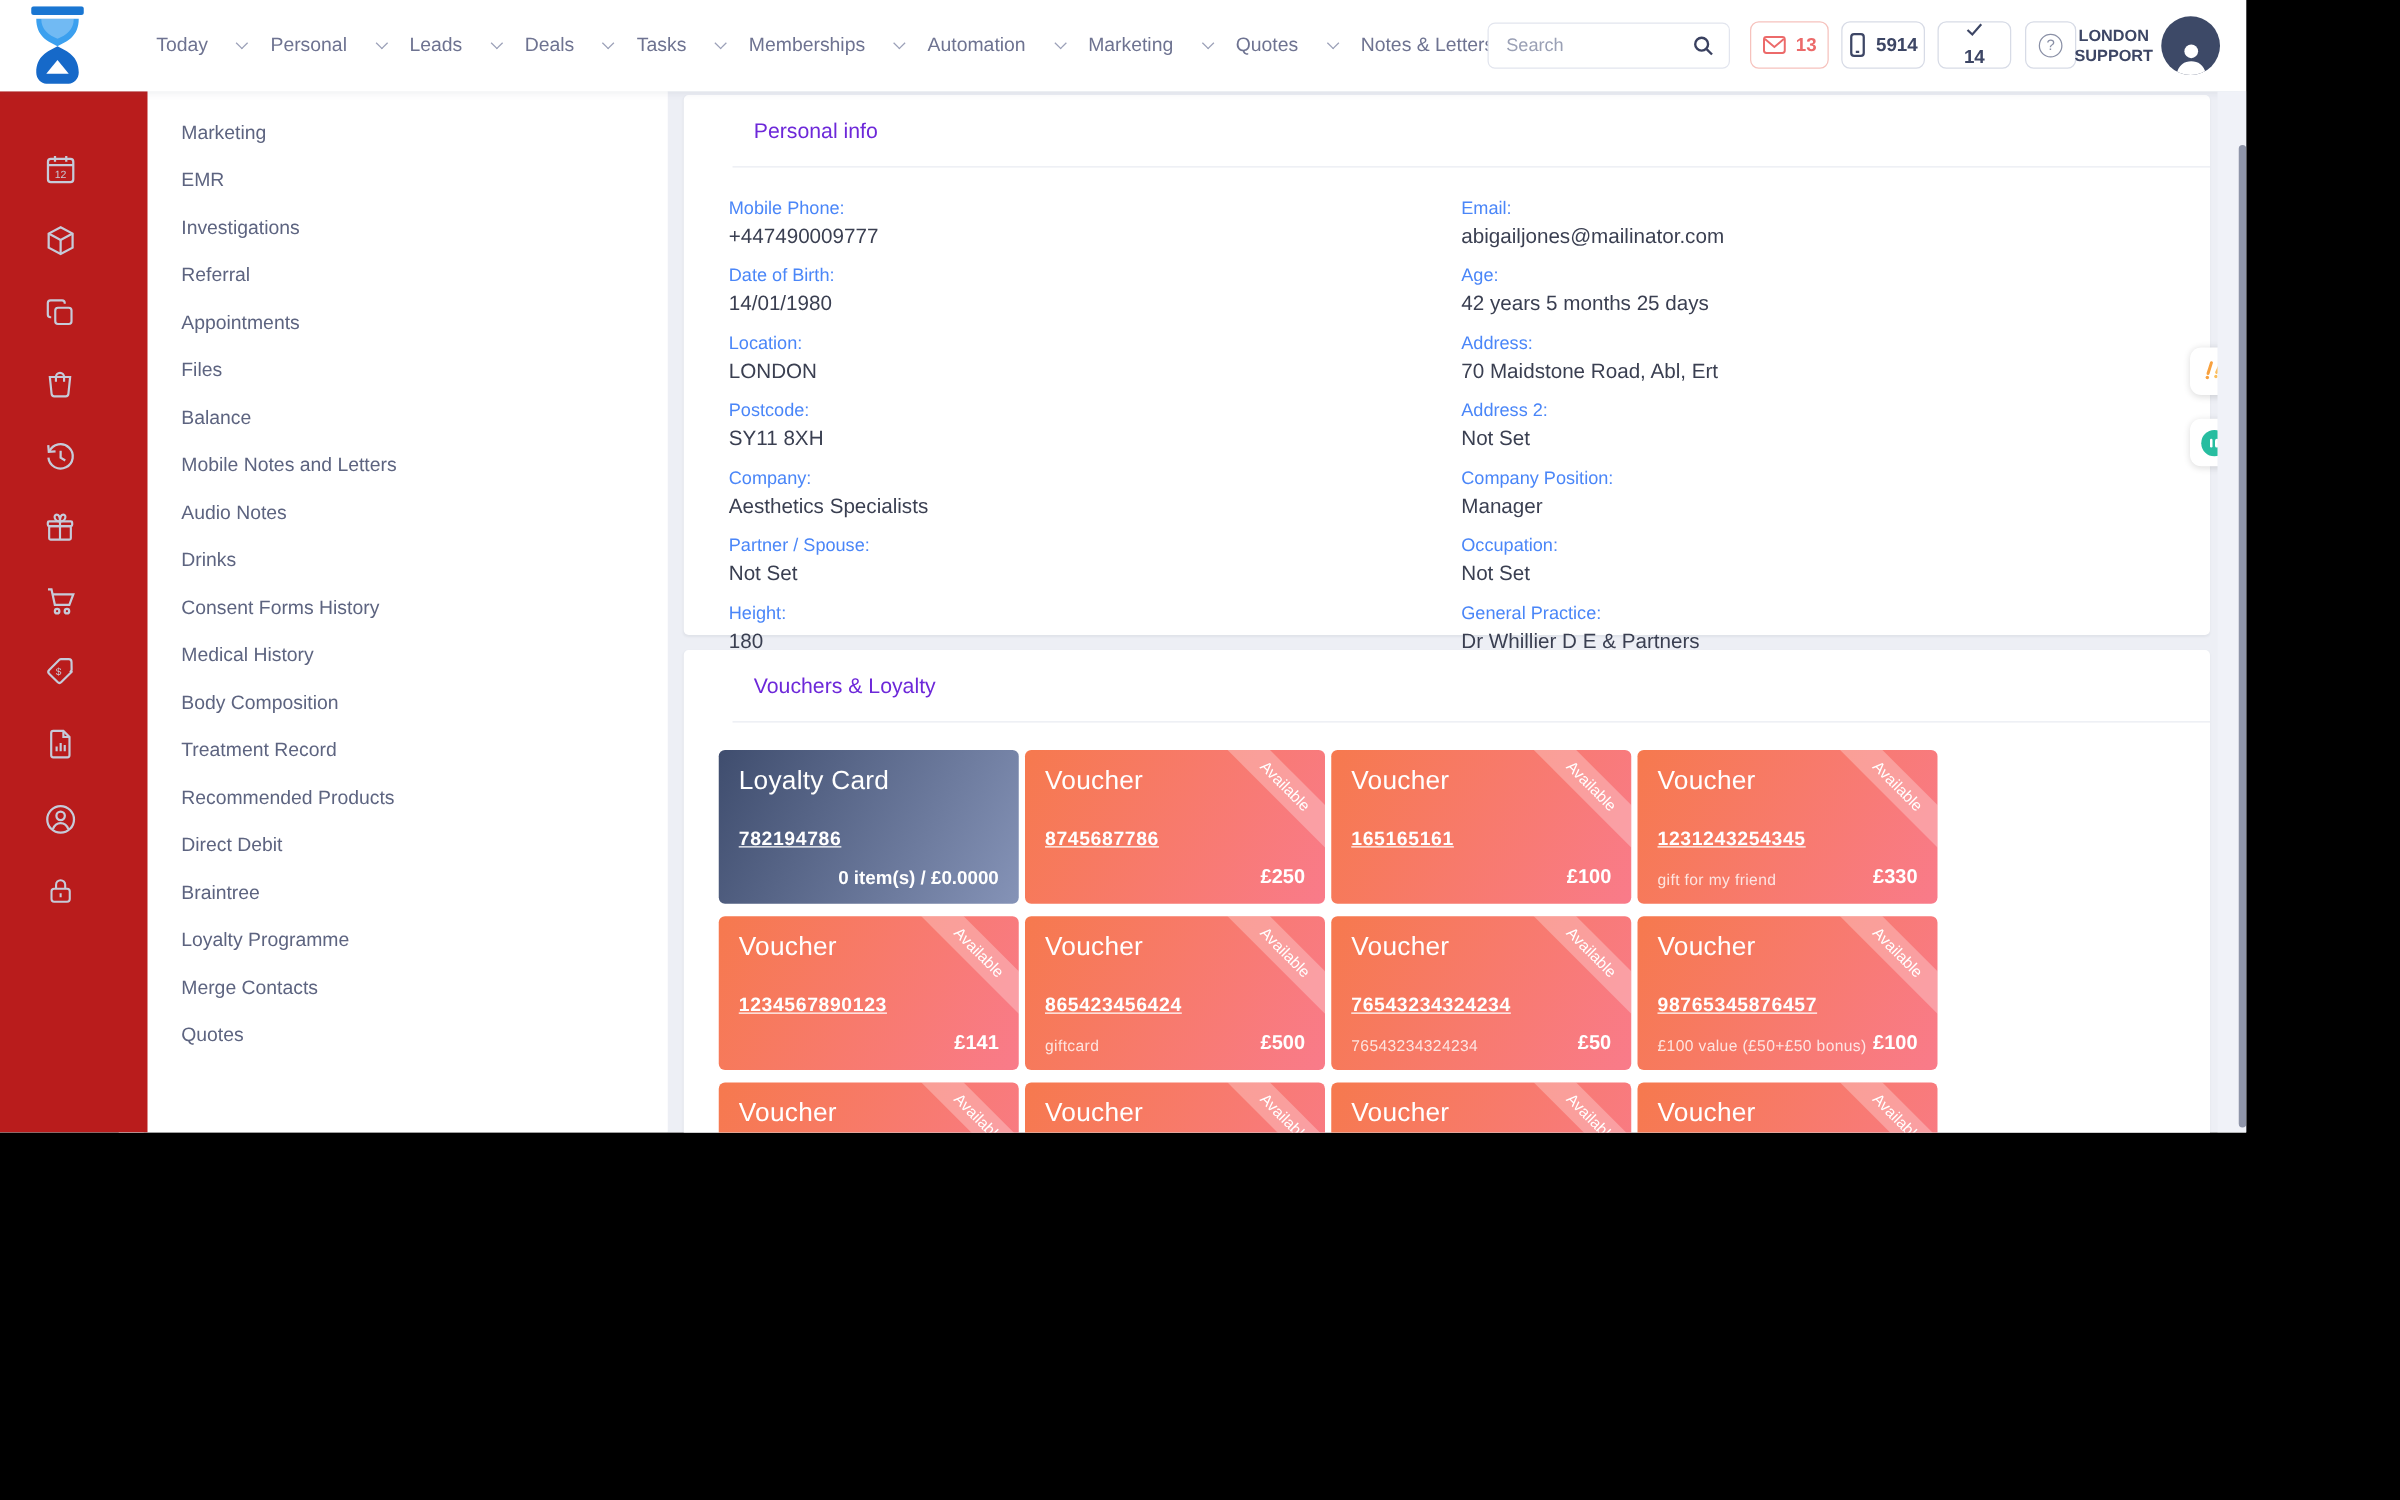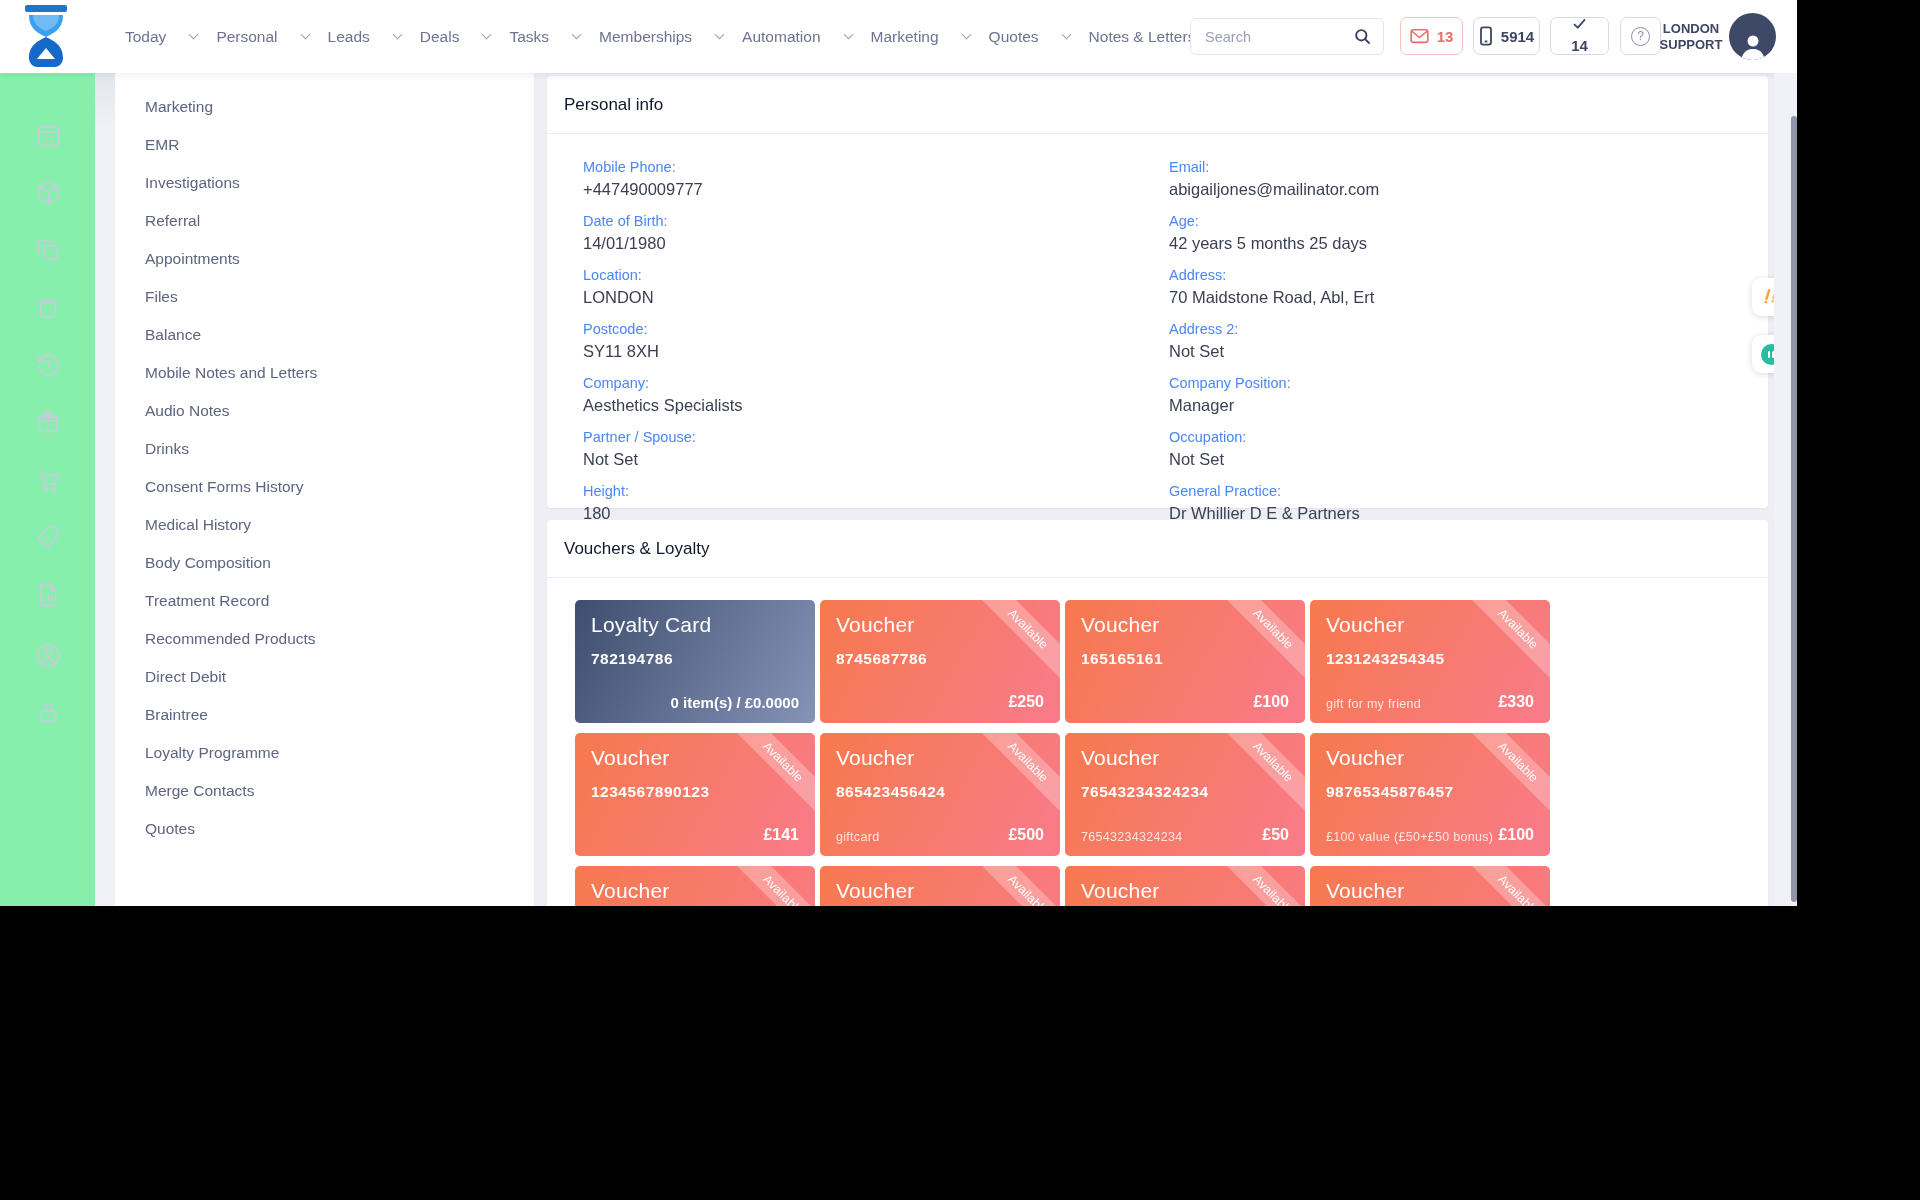--- a/index.html
+++ b/index.html
@@ -30,54 +30,54 @@
   .badge-check { left:1550px; width:59px;flex-direction:column; }
   .badge-help  { left:1620px; width:41px; font-weight:normal; }
   .help-circle { width:19px; height:19px; border:1.6px solid #8a90a6; border-radius:50%; color:#8a90a6;
                  font-size:12px; display:flex; align-items:center; justify-content:center; }
   .user-label { position:absolute; left:1658px; top:21px; width:66px; text-align:center; font-size:13px;
                 font-weight:bold; color:#3d4665; line-height:16px; }
   .avatar { position:absolute; left:1729px; top:13px; width:47px; height:47px; border-radius:50%;
             background:#3d4967; display:flex; align-items:flex-end; justify-content:center; overflow:hidden; cursor:pointer; }
 
   
-  .icon-rail { position:absolute; left:0; top:73px; width:95px; height:833px; background:#86efac; z-index:5; }
+  .icon-rail { position:absolute; left:0; top:73px; width:118px; height:833px; background:#b91c1c; z-index:5; }
   .rail-btn { position:absolute; left:30px; width:36px; height:36px; display:flex; align-items:center;
               justify-content:center; cursor:pointer; }
 
   
   .sidebar { position:absolute; left:95px; top:73px; width:439px; height:833px; background:#fff; z-index:4; }
   .scroll-strip { position:absolute; left:0; top:0; bottom:0; width:20px;
                   background:linear-gradient(#e4e6ee, #f1f2f7 60px, #f1f2f7); }
   .side-menu { list-style:none; padding-top:15px; }
   .side-menu li { height:38px; line-height:38px; padding-left:50px; font-size:15.5px; color:#5d6480; cursor:pointer; }
 
   
   .main { position:absolute; left:534px; top:73px; width:1263px; height:833px; background:#edeff5; }
   .card { position:absolute; left:13px; width:1221px; background:#fff; border-radius:4px;
           box-shadow:0 1px 2px rgba(60,70,90,.07); }
   .card-header { height:58px; display:flex; align-items:center; padding:0 17px; font-size:17px;
-                 color:#0f172a; border-bottom:1px solid #e9ebf2; }
+                 color:#6d28d9; border-bottom:1px solid #e9ebf2;margin-left:39px; }
   .card-personal { top:3px; height:432px; }
   .card-vouchers { top:447px; height:520px; }
 
   .fields-col { position:absolute; top:82px; }
   .col-left  { left:36px; }
   .col-right { left:622px; }
   .field { margin-bottom:9px; }
   .field-label { font-size:14.5px; color:#4a86f8; line-height:18px; }
   .field-value { font-size:16.5px; color:#3a3f51; line-height:27px; }
 
   .voucher-grid { position:absolute; left:28px; top:80px; display:grid;
                   grid-template-columns:repeat(4, 240px); grid-auto-rows:123px; gap:10px 5px; }
   .tile { position:relative; border-radius:5px; color:#fff; overflow:hidden; padding:13px 16px; cursor:pointer; }
   .tile-loyalty { background:linear-gradient(118deg, #3f4d6e 0%, #8593b7 100%); }
   .tile-voucher { background:linear-gradient(118deg, #f6794e 0%, #f97b8a 100%); }
   .tile-title { font-size:21px; font-weight:500; letter-spacing:.2px; }
-  .tile-number { margin-top:13px; font-size:15.5px; font-weight:bold; letter-spacing:.5px; }
+  .tile-number { margin-top:26px; font-size:15.5px; font-weight:bold; letter-spacing:.5px;text-decoration:underline; }
   .tile-desc { position:absolute; left:16px; bottom:12px; font-size:12.5px; opacity:.8; letter-spacing:.3px; }
   .tile-amount { position:absolute; right:16px; bottom:12px; font-size:16px; font-weight:bold; }
   .loyalty-summary { position:absolute; right:16px; bottom:12px; font-size:15px; font-weight:bold; }
   .ribbon { position:absolute; top:17px; right:-36px; width:136px; transform:rotate(45deg);
             background:rgba(255,255,255,.28); text-align:center; font-size:12.5px; padding:5px 0; color:#fff; }
 
   
   .fab { position:absolute; left:1752px; width:38px; height:38px; background:#fff; border-radius:9px;
          box-shadow:0 1px 6px rgba(0,0,0,.14); display:flex; align-items:center; justify-content:center;
          z-index:20; cursor:pointer; }

